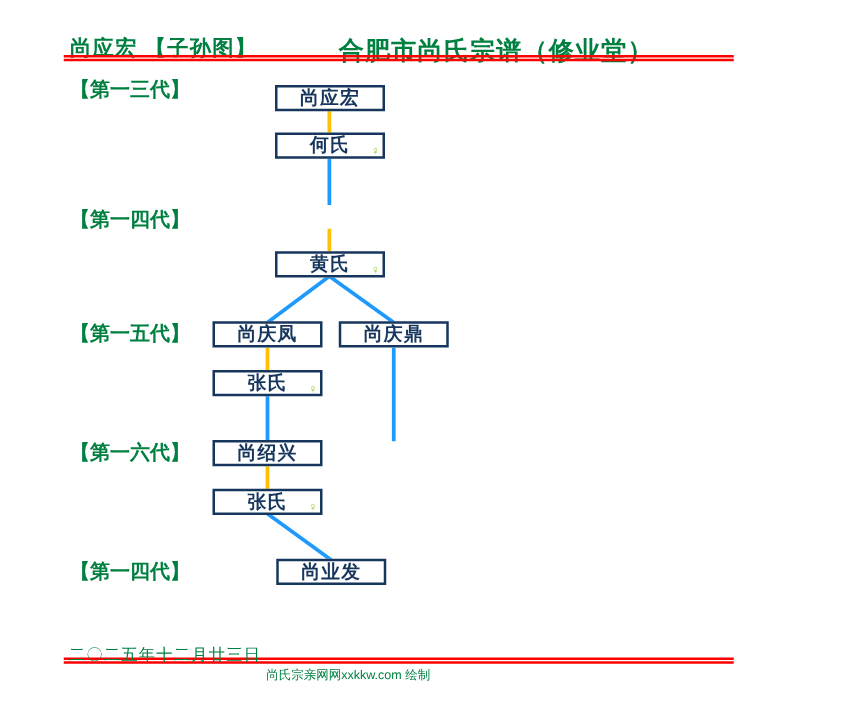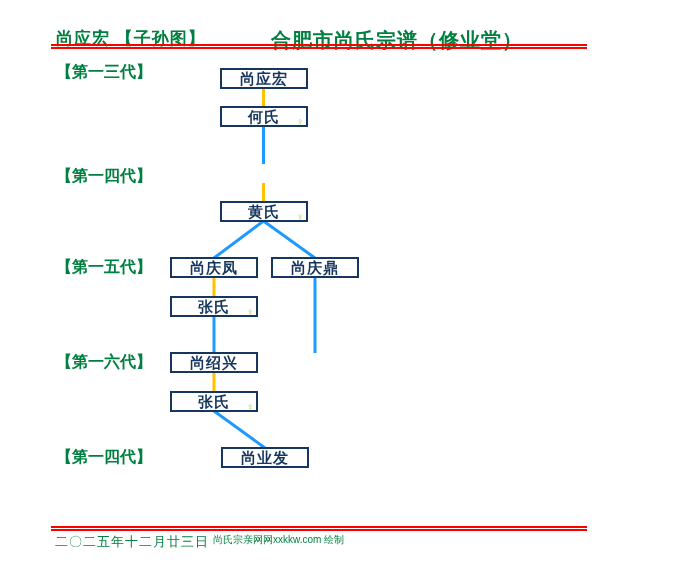--- a/index.html
+++ b/index.html
@@ -42,21 +42,21 @@
     border:2px solid var(--navy);
     display:flex;align-items:center;justify-content:center;
     font-size:15px;font-weight:bold;color:var(--navy);
     line-height:1;letter-spacing:1px;cursor:default;
   }
   .node .fem{
     position:absolute;right:2px;bottom:-2px;
     font-size:10px;font-weight:bold;color:var(--fem);letter-spacing:0;
   }
   .ftr-date{
-    position:absolute;left:55px;top:533px;
+    position:absolute;left:55px;top:515px;
     font-size:13px;color:var(--green);white-space:nowrap;letter-spacing:1px;text-align:center;
   }
   .ftr-credit{
     position:absolute;left:213px;top:533px;
     font-size:10px;color:var(--green);white-space:nowrap;text-align:right;
   }
 </style>
 </head>
 <body>
 

